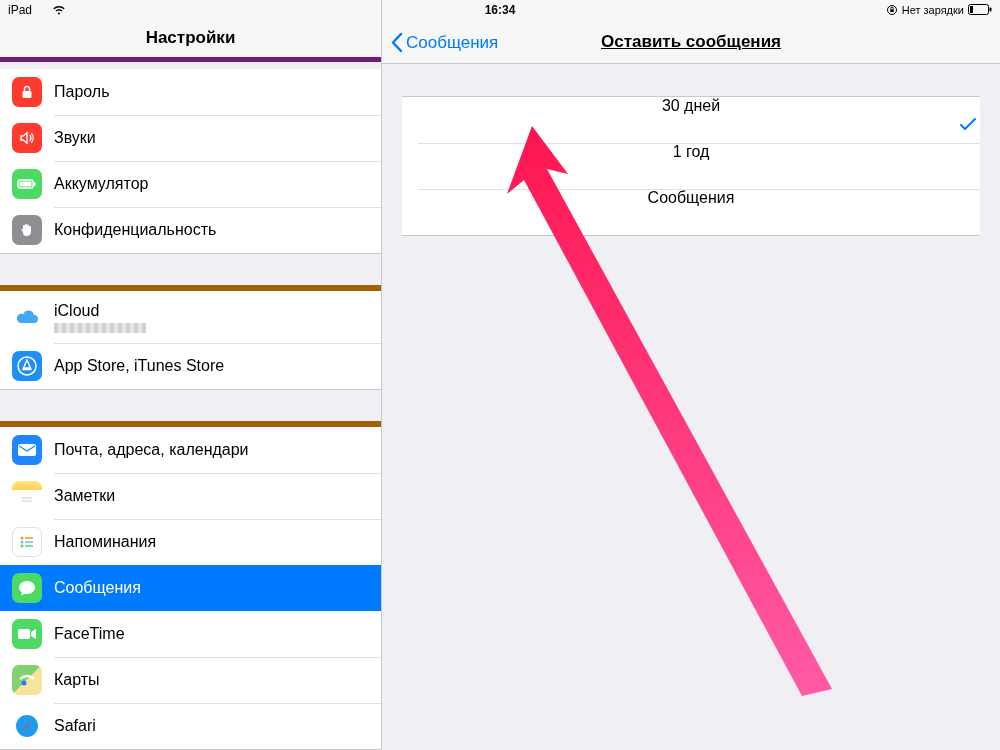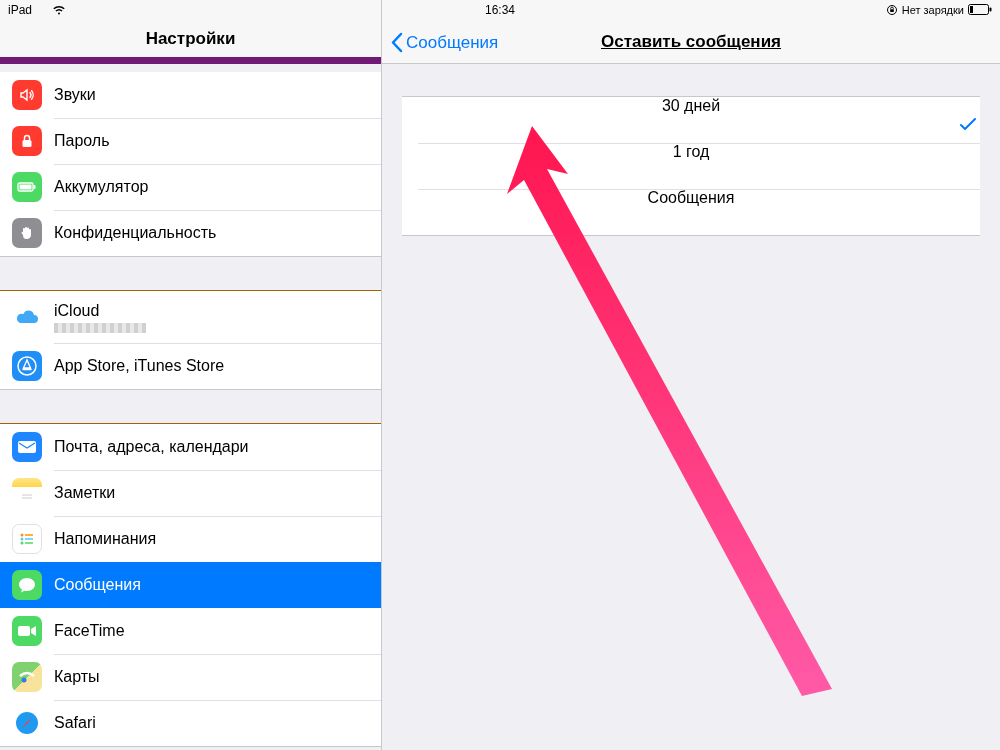--- a/index.html
+++ b/index.html
@@ -1,26 +1,26 @@
 <!DOCTYPE html>
 <html><head>
 <meta charset="utf-8">
 <style>
   * { margin: 0; padding: 0; box-sizing: border-box; font-family: -apple-system, "Helvetica Neue", Helvetica, Arial, sans-serif; }
   html, body { width: 1000px; height: 750px; background: #efeff4; overflow: hidden; }
   .statusbar { position: absolute; top: 0; left: 0; right: 0; height: 20px; font-size: 12px; color: #000; display: flex; align-items: center; padding: 0 8px; z-index: 100; }
   .statusbar .left { flex: 0 0 auto; display: flex; align-items: center; gap: 20px; }
-  .statusbar .center { position: absolute; left: 50%; transform: translateX(-50%); font-weight: 400; }
+  .statusbar .center { position: absolute; left: 50%; transform: translateX(-50%); font-weight: 700; }
   .statusbar .right { margin-left: auto; display: flex; align-items: flex-start; gap: 4px; font-size: 11px; }
   .wifi-icon, .orientation-icon, .battery-icon { display: inline-flex; }
   .container { display: flex; height: 100%; padding-top: 0; }
   .sidebar { width: 382px; border-right: 1px solid #c8c7cc; background: #efeff4; display: flex; flex-direction: column; }
-  .sidebar-header { height: 64px; padding-top: 20px; text-align: center; background: #f7f7f8; border-bottom: 7px solid #701a75; display: flex; align-items: center; justify-content: center; }
+  .sidebar-header { height: 64px; padding-top: 20px; text-align: center; background: #f7f7f8; border-bottom: 5px solid #701a75; display: flex; align-items: center; justify-content: center; }
   .sidebar-header span { font-size: 17px; font-weight: 600; }
-  .group { background: #fff; border-top: 1px solid #a16207; border-bottom: 1px solid #c8c7cc; }
+  .group { background: #fff; border-top: 6px solid #a16207; border-bottom: 1px solid #c8c7cc; }
   .row { height: 46px; display: flex; align-items: center; padding: 0 12px; position: relative; }
   .row + .row::before { content: ""; position: absolute; left: 54px; right: 0; top: 0; height: 1px; background: #e0e0e4; }
   .row .icon-slot { width: 30px; height: 30px; border-radius: 7px; margin-right: 12px; display: flex; align-items: center; justify-content: center; flex-shrink: 0; }
   .row .label { font-size: 16px; color: #000; }
   .row.selected { background: #007aff; }
   .row.selected .label { color: #fff; }
   .row.selected + .row::before { display: none; }
   .row.selected::before { display: none; }
   .gap { height: 33px; }
   .top-gap { height: 8px; }
@@ -74,33 +74,33 @@
   <div class="sidebar">
     <div class="sidebar-header">
       <span>Настройки</span>
     </div>
     <div class="top-gap"></div>
 
     <div class="group" style="border-top:none;">
       <div class="row">
         <div class="icon-slot" style="background:#ff3b30">
           <svg width="18" height="18" viewBox="0 0 18 18">
-              <path d="M3 7h2l4-3v10l-4-3H3V7zm9-.5a4 4 0 010 5M13.6 4.8a6.5 6.5 0 010 8.4" stroke="#fff" stroke-width="1.4" fill="none" stroke-linecap="round"></path>
-            </svg>
-        </div>
-        <span class="label">Звуки</span>
-      </div>
-      <div class="row">
-        <div class="icon-slot" style="background:#ff3b30">
-          <svg width="18" height="18" viewBox="0 0 18 18">
               <rect x="4.5" y="8" width="9" height="7" rx="1.5" fill="#fff"></rect>
               <path d="M6.5 8V6a2.5 2.5 0 015 0v2" stroke="#fff" stroke-width="1.5" fill="none"></path>
             </svg>
         </div>
         <span class="label">Пароль</span>
+      </div>
+      <div class="row">
+        <div class="icon-slot" style="background:#ff3b30">
+          <svg width="18" height="18" viewBox="0 0 18 18">
+              <path d="M3 7h2l4-3v10l-4-3H3V7zm9-.5a4 4 0 010 5M13.6 4.8a6.5 6.5 0 010 8.4" stroke="#fff" stroke-width="1.4" fill="none" stroke-linecap="round"></path>
+            </svg>
+        </div>
+        <span class="label">Звуки</span>
       </div>
       <div class="row">
         <div class="icon-slot" style="background:#4cd964">
           <svg width="20" height="14" viewBox="0 0 20 14">
               <rect x="1" y="3" width="15" height="8" rx="1.5" fill="none" stroke="#fff" stroke-width="1.3"></rect>
               <rect x="16.5" y="5" width="2" height="4" rx="1" fill="#fff"></rect>
               <rect x="2.5" y="4.5" width="12" height="5" fill="#fff"></rect>
             </svg>
         </div>
         <span class="label">Аккумулятор</span>

